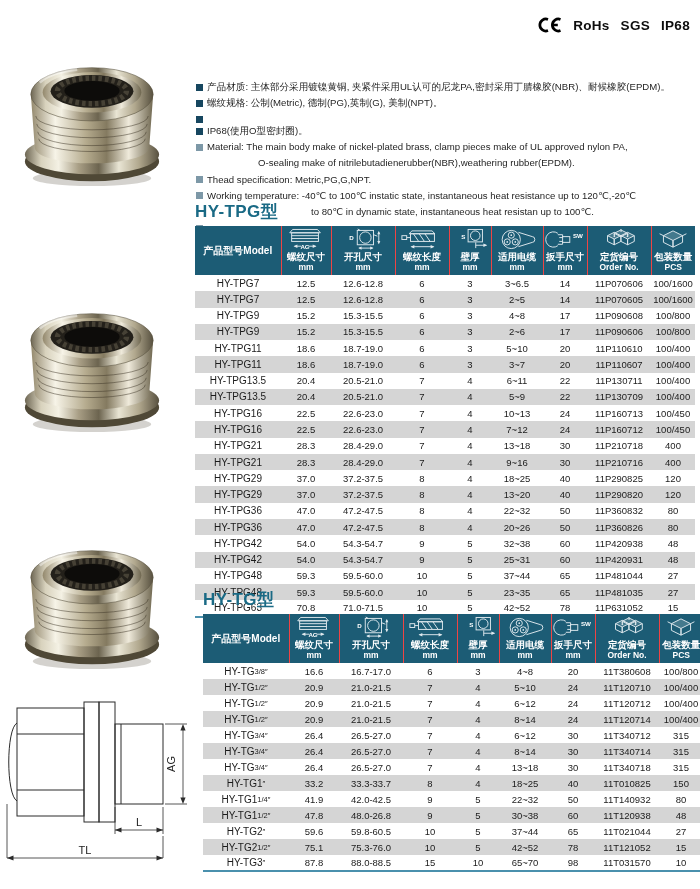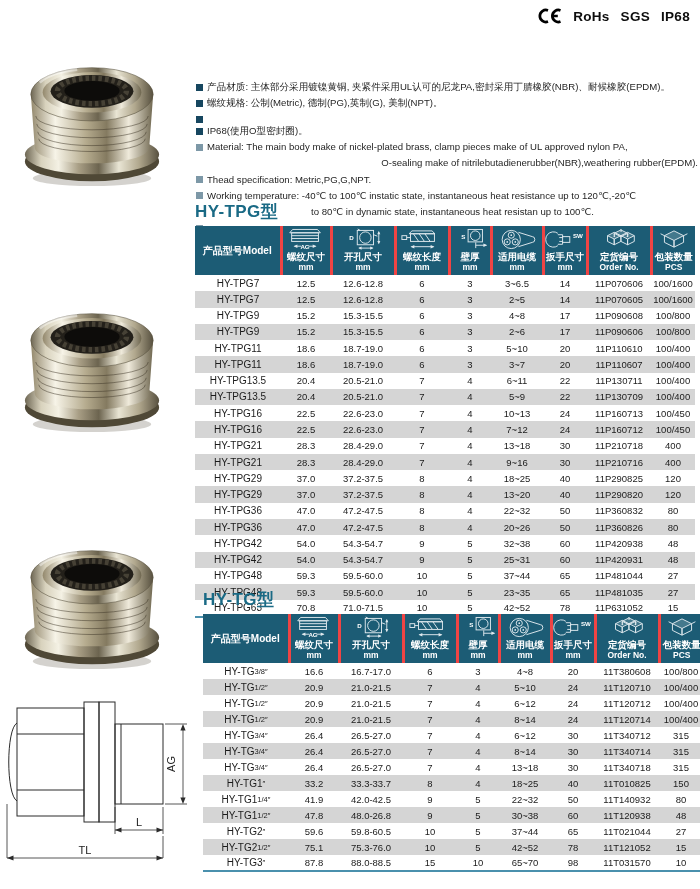--- a/index.html
+++ b/index.html
@@ -1,21 +1,21 @@
 <!DOCTYPE html>
 <html><head>
 <meta charset="utf-8">
 <style>
   html,body{margin:0;padding:0;}
   body{background:#fff;}
   .page{position:relative;width:700px;height:889px;background:#fff;overflow:hidden;
         font-family:"Liberation Sans","DejaVu Sans",sans-serif;color:#222;}
 
   
-  .certs{position:absolute;top:8px;right:10px;display:flex;align-items:center;gap:11px;
+  .certs{position:absolute;top:17px;right:10px;display:flex;align-items:center;gap:11px;
          font-weight:bold;font-size:13.5px;color:#0d0d0d;letter-spacing:0.3px;}
   .certs svg{display:block;}
 
   
   .intro{position:absolute;left:196px;top:40px;width:502px;font-size:9.6px;line-height:16.2px;color:#1f1f1f;margin-top:39px;}
   .b-line{display:flex;white-space:nowrap;}
   .b-line .sq{width:7px;height:7px;margin:4.6px 4px 0 0;flex:none;}
   .b-zh .sq{background:#16465f;}
   .b-en .sq{background:#7d98a7;}
   .b-cont{white-space:nowrap;}
@@ -36,21 +36,21 @@
   .dim-txt{fill:#222;font-size:11px;font-family:"Liberation Sans",sans-serif;}
 
   
   .tblock{position:absolute;left:195px;width:501px;}
   #table-block-0{top:200px;}
   #table-block-1{top:588px;margin-left:8px;}
   .ttl{margin:0 0 3px 0;font-size:17px;font-weight:bold;color:#1a6a85;letter-spacing:0.4px;
        font-family:"Liberation Sans",sans-serif;}
   table.spec{border-collapse:collapse;table-layout:fixed;width:500px;border-bottom:2px solid #4a90ad;}
   table.spec th{background:#1c5c75;padding:2px 0 1px 0;vertical-align:top;}
-  table.spec th + th{border-left:3px solid #ef4444;}
+  table.spec th + th{border-left:1px solid #ef4444;}
   .hc{display:flex;flex-direction:column;align-items:center;color:#fff;font-weight:bold;}
   .hc svg{width:44px;height:23px;display:block;}
   .h-zh{font-size:9.5px;line-height:11px;}
   .h-unit{font-size:8.5px;line-height:10px;}
   .mh{display:flex;flex-direction:row;justify-content:center;align-items:center;height:46px;
       color:#fff;font-weight:bold;font-size:10px;line-height:12px;}
   table.spec td{text-align:center;font-size:9.5px;color:#1b1b1b;padding:0;white-space:nowrap;overflow:hidden;}
   table.spec td.c-model{font-size:10px;}
   .frac{font-size:7.5px;position:relative;top:-1px;}
   tr.alt td{background:#d5d5d5;}
@@ -133,21 +133,21 @@
         <div class="b-line b-zh">
           <span class="sq"></span>
           <span>IP68(使用O型密封圈)。</span>
         </div>
       </div>
     <div>
         <div class="b-line b-en">
           <span class="sq"></span>
           <span>Material: The main body make of nickel-plated brass, clamp pieces make of UL approved nylon PA,</span>
         </div>
-        <div class="b-cont" style="padding-left: 62px; text-align: right;">O-sealing make of nitrilebutadienerubber(NBR),weathering rubber(EPDM).</div>
+        <div class="b-cont" style="padding-left: 62px;">O-sealing make of nitrilebutadienerubber(NBR),weathering rubber(EPDM).</div>
         <div class="b-line b-en">
           <span class="sq"></span>
           <span>Thead specification: Metric,PG,G,NPT.</span>
         </div>
         <div class="b-line b-en">
           <span class="sq"></span>
           <span>Working temperature: -40℃ to 100℃ instatic state, instantaneous heat resistance up to 120℃,-20℃</span>
         </div>
         <div class="b-cont" style="padding-left: 115px;">to 80℃ in dynamic state, instantaneous heat resistan up to 100℃.</div>
         <div class="b-line b-en">

